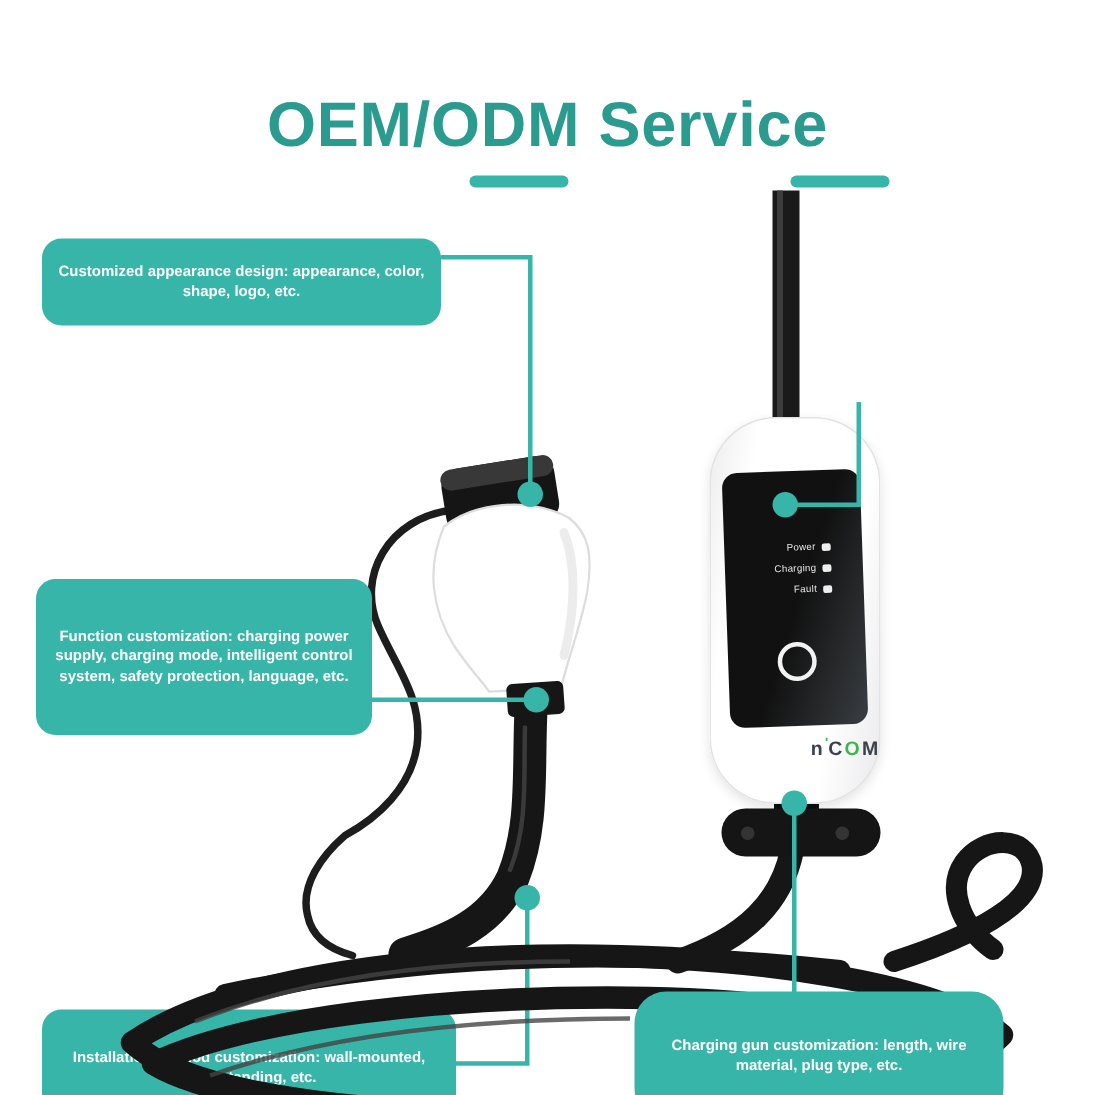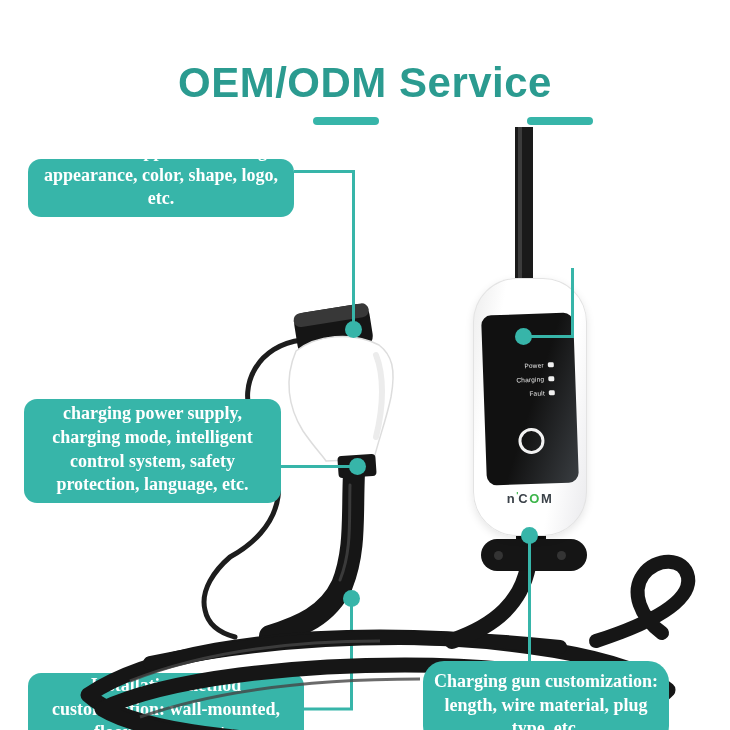--- a/index.html
+++ b/index.html
@@ -19,28 +19,28 @@
     text-align:center;font-size:42px;font-weight:bold;letter-spacing:.5px;
     color:var(--title-teal);z-index:5;
   }
   .title-bar{position:absolute;height:8px;border-radius:4px;background:var(--teal);z-index:5;}
   .title-bar.b1{left:313px;top:72px;width:66px;}
   .title-bar.b2{left:527px;top:72px;width:66px;}
 
   
   .callout{
     position:absolute;background:var(--teal);color:var(--callout-text);
-    border-radius:13px;display:flex;align-items:flex-end;justify-content:center;
-    text-align:center;font-weight:bold;font-size:18px;line-height:1.32;
-    padding:6px 8px;z-index:6;font-family:Liberation Serif, serif;
+    border-radius:13px;display:flex;align-items:center;justify-content:center;
+    text-align:center;font-weight:bold;font-size:10px;line-height:1.32;
+    padding:6px 8px;z-index:6;
   }
   .callout.under{z-index:0;}
   .co-appearance{left:28px;top:114px;width:266px;height:58px;}
   .co-data{left:448px;top:143px;width:262px;height:82px;}
-  .co-function{left:24px;top:354px;width:257px;height:104px;}
+  .co-function{left:24px;top:341px;width:224px;height:104px;}
   .co-installation{left:28px;top:628px;width:276px;height:78px;}
   .co-gun{left:423px;top:616px;width:246px;height:86px;border-radius:21px;}
 
   
   .cline{position:absolute;background:var(--teal);z-index:7;}
   .cdot{position:absolute;width:17px;height:17px;border-radius:50%;background:var(--teal);z-index:7;}
 
   
   .art{position:absolute;left:0;top:0;z-index:1;}
 
@@ -58,21 +58,21 @@
   }
   .leds{position:absolute;left:0;top:46px;width:100%;}
   .led-row{display:flex;align-items:center;justify-content:center;gap:4px;height:10px;margin-bottom:4px;}
   .led-label{width:40px;text-align:right;font-size:6.5px;color:#e6e6e6;letter-spacing:.2px;}
   .led-dot{width:6px;height:5px;background:#efefef;border-radius:1.5px;}
   .pwr-ring{
     position:absolute;left:50%;top:114px;margin-left:-13px;width:26px;height:26px;
     border:3px solid #f2f2f2;border-radius:50%;
   }
   .brand{
-    position:absolute;left:0;top:212px;width:100%;text-align:center;
+    position:absolute;left:0;top:212px;width:100%;text-align:right;
     font-size:13px;font-weight:bold;letter-spacing:1.5px;color:#3b4249;
   }
   .brand .tick{color:var(--logo-green);font-size:9px;vertical-align:super;letter-spacing:0;}
   .brand .o{color:var(--logo-green);}
 
   
   .neck{position:absolute;left:516px;top:470px;width:30px;height:30px;background:#101010;border-radius:4px;z-index:2;}
   .bracket{position:absolute;left:481px;top:494px;width:106px;height:32px;background:#151515;border-radius:16px;z-index:3;}
   .bracket-tab{position:absolute;left:518px;top:483px;width:26px;height:15px;background:#0b0b0b;border-radius:3px;z-index:3;}
   .screw{position:absolute;width:9px;height:9px;border-radius:50%;background:#343434;z-index:4;}

